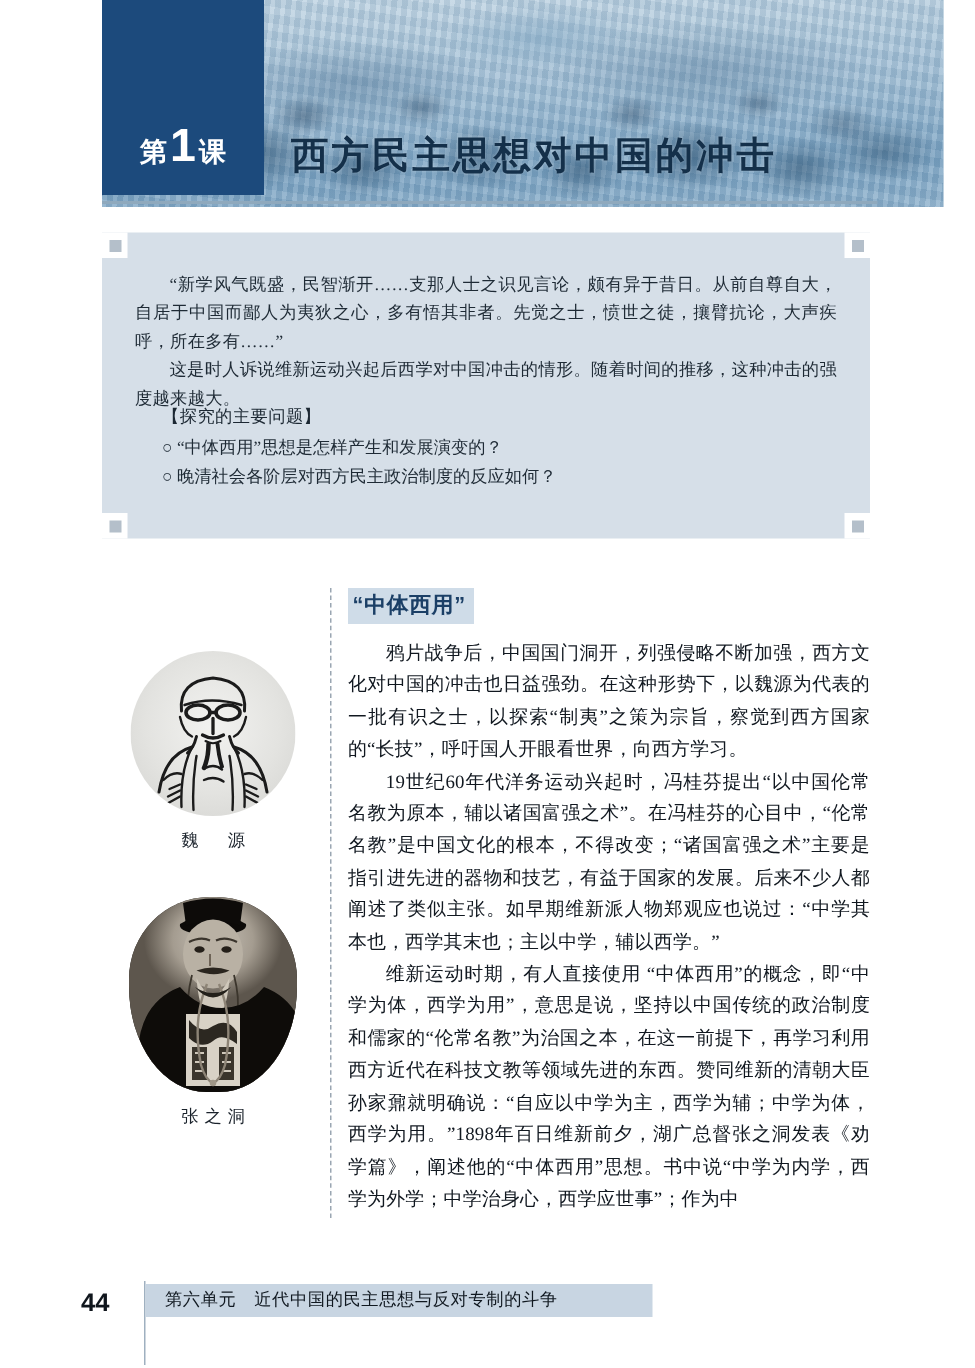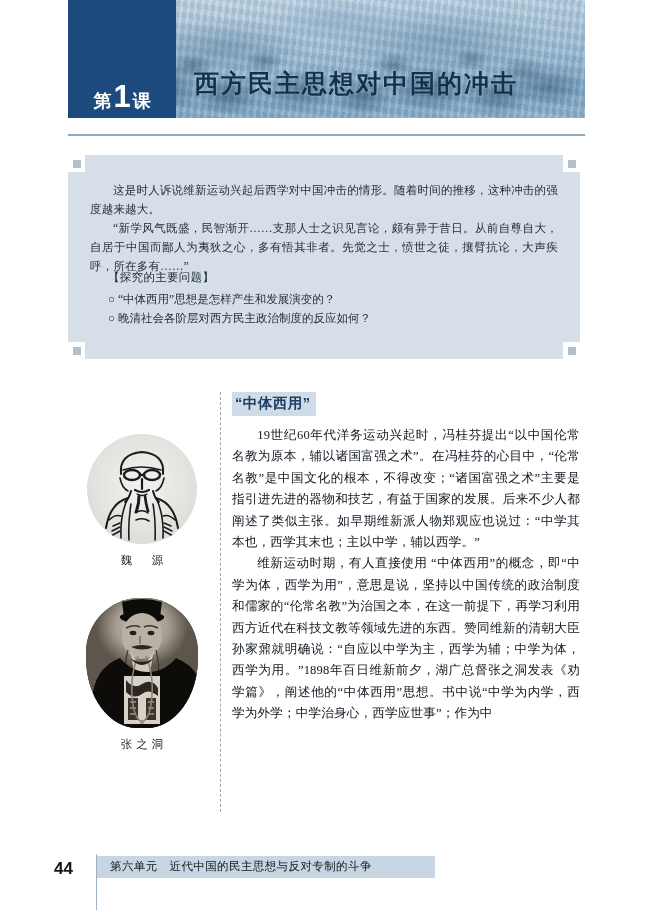--- a/index.html
+++ b/index.html
@@ -14,23 +14,24 @@
     font-family: "Liberation Serif", "DejaVu Serif", serif;
     overflow: hidden;
   }
 
   
   .banner {
     position: absolute;
     left: 68px;
     top: 0;
     width: 517px;
-    height: 118px;
+    height: 138px;
     overflow: hidden;
     background: #a8c3d8;
+    padding-left: 44px;
   }
   .banner-photo {
     position: absolute;
     inset: 0;
     background:
       radial-gradient(ellipse 60px 34px at 18% 74%, rgba(35,70,100,.55), rgba(35,70,100,0) 70%),
       radial-gradient(ellipse 44px 30px at 31% 80%, rgba(35,70,100,.50), rgba(35,70,100,0) 70%),
       radial-gradient(ellipse 52px 32px at 45% 76%, rgba(35,70,100,.42), rgba(35,70,100,0) 70%),
       radial-gradient(ellipse 40px 28px at 57% 82%, rgba(35,70,100,.48), rgba(35,70,100,0) 70%),
       radial-gradient(ellipse 58px 34px at 70% 75%, rgba(35,70,100,.50), rgba(35,70,100,0) 70%),
@@ -317,22 +318,22 @@
 </div>
 <div class="banner-underline"></div>
 
 <div class="intro-box">
   <div class="corner-mark corner-tl"></div>
   <div class="corner-mark corner-tr"></div>
   <div class="corner-mark corner-bl"></div>
   <div class="corner-mark corner-br"></div>
 
   <div class="quote-text">
+    <p>“新学风气既盛，民智渐开……支那人士之识见言论，颇有异于昔日。从前自尊自大，自居于中国而鄙人为夷狄之心，多有悟其非者。先觉之士，愤世之徒，攘臂抗论，大声疾呼，所在多有……”</p>
     <p>这是时人诉说维新运动兴起后西学对中国冲击的情形。随着时间的推移，这种冲击的强度越来越大。</p>
-    <p>“新学风气既盛，民智渐开……支那人士之识见言论，颇有异于昔日。从前自尊自大，自居于中国而鄙人为夷狄之心，多有悟其非者。先觉之士，愤世之徒，攘臂抗论，大声疾呼，所在多有……”</p>
   </div>
 
   <div class="panels">
     <div class="panel-questions">
       <div class="panel-head">【探究的主要问题】</div>
       <div class="panel-item">
         <span class="bullet">○</span><span>“中体西用”思想是怎样产生和发展演变的？</span>
       </div>
       <div class="panel-item">
         <span class="bullet">○</span><span>晚清社会各阶层对西方民主政治制度的反应如何？</span>
@@ -418,20 +419,21 @@
       <div class="fig-caption">张之洞</div>
     </div>
 
   </div>
 
   <div class="divider"></div>
 
   <div class="text-column">
     <div class="sec-heading">“中体西用”</div>
     <div class="body-text">
+      <p>鸦片战争后，中国国门洞开，列强侵略不断加强，西方文化对中国的冲击也日益强劲。在这种形势下，以魏源为代表的一批有识之士，以探索“制夷”之策为宗旨，察觉到西方国家的“长技”，呼吁国人开眼看世界，向西方学习。</p>
       <p>19世纪60年代洋务运动兴起时，冯桂芬提出“以中国伦常名教为原本，辅以诸国富强之术”。在冯桂芬的心目中，“伦常名教”是中国文化的根本，不得改变；“诸国富强之术”主要是指引进先进的器物和技艺，有益于国家的发展。后来不少人都阐述了类似主张。如早期维新派人物郑观应也说过：“中学其本也，西学其末也；主以中学，辅以西学。”</p>
       <p>维新运动时期，有人直接使用 “中体西用”的概念，即“中学为体，西学为用”，意思是说，坚持以中国传统的政治制度和儒家的“伦常名教”为治国之本，在这一前提下，再学习利用西方近代在科技文教等领域先进的东西。赞同维新的清朝大臣孙家鼐就明确说：“自应以中学为主，西学为辅；中学为体，西学为用。”1898年百日维新前夕，湖广总督张之洞发表《劝学篇》，阐述他的“中体西用”思想。书中说“中学为内学，西学为外学；中学治身心，西学应世事”；作为中</p>
     </div>
   </div>
 
 </div>
 
 <div class="footer">
   <div class="page-num">44</div>
   <div class="footer-rule"></div>

